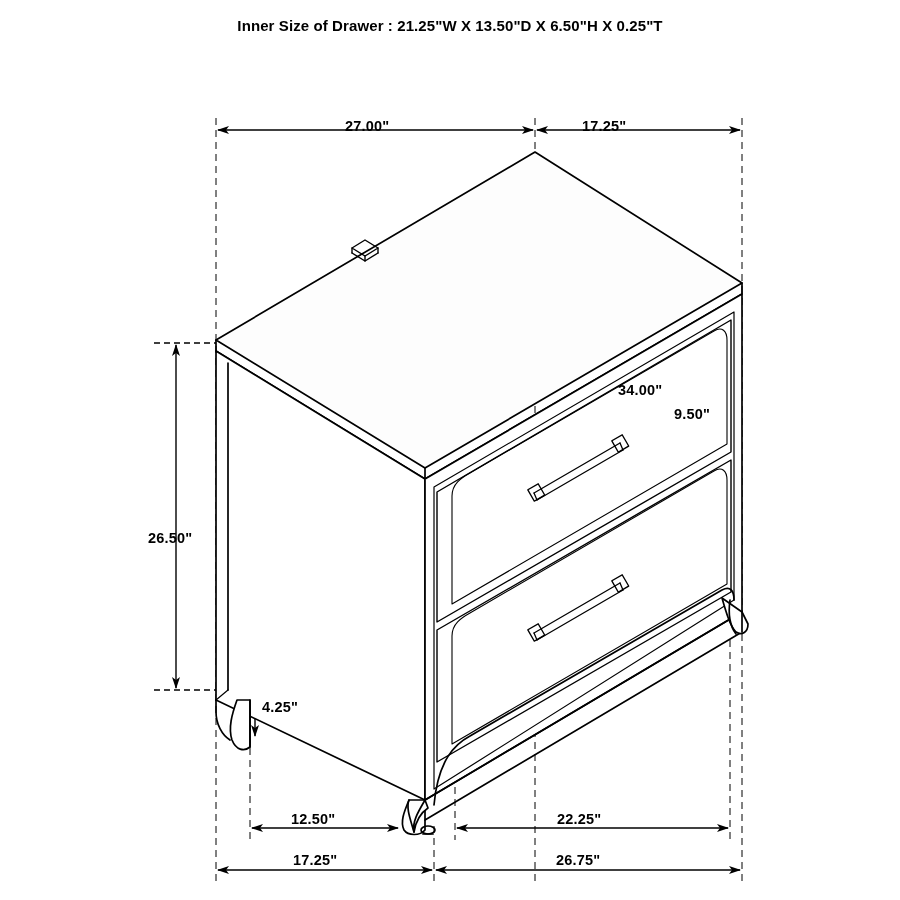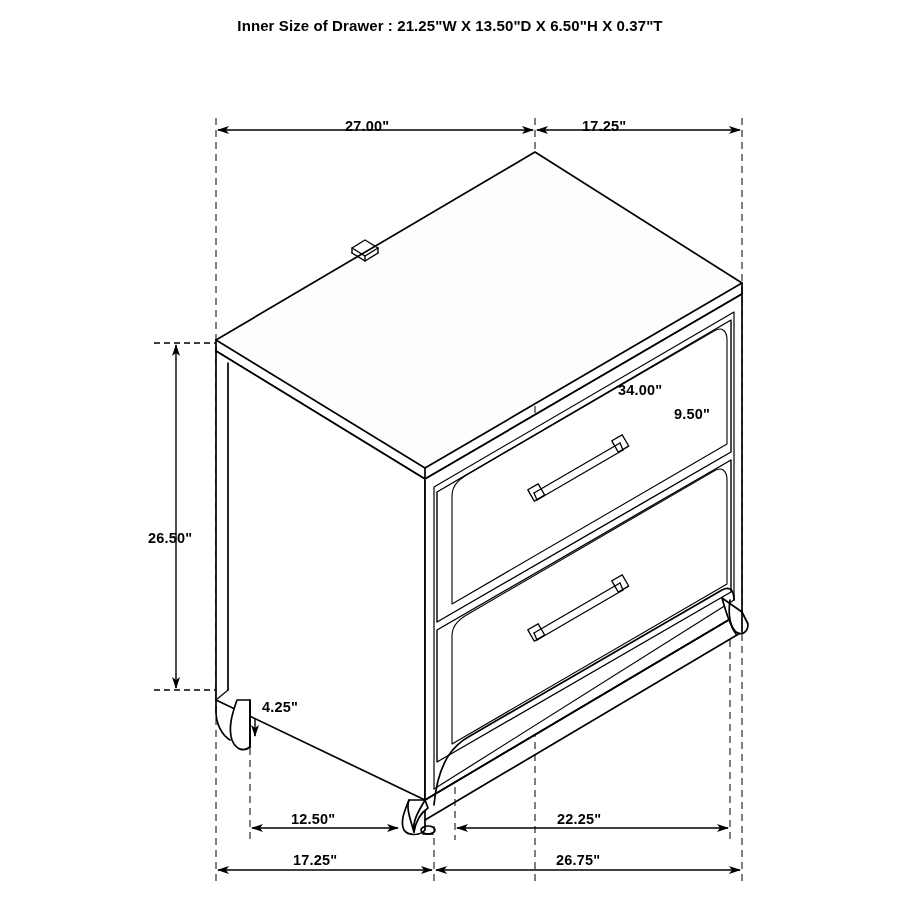--- a/index.html
+++ b/index.html
@@ -43,21 +43,21 @@
     font-weight: bold;
     white-space: nowrap;
     letter-spacing: 0.2px;
   }
 </style>
 </head>
 <body>
 
 <div id="diagram-root">
 
-  <div class="title">Inner Size of Drawer : 21.25"W X 13.50"D X 6.50"H X 0.37"T</div>
+  <div class="title">Inner Size of Drawer : 21.25"W X 13.50"D X 6.50"H X 0.25"T</div>
 
   <svg class="sheet" viewBox="0 0 900 900">
     <defs>
       <marker id="arrEnd" markerWidth="12" markerHeight="8" refX="11" refY="4" orient="auto" markerUnits="userSpaceOnUse">
         <path d="M0,0 L12,4 L0,8 L3,4 Z" fill="#000"></path>
       </marker>
       <marker id="arrStart" markerWidth="12" markerHeight="8" refX="1" refY="4" orient="auto" markerUnits="userSpaceOnUse">
         <path d="M12,0 L0,4 L12,8 L9,4 Z" fill="#000"></path>
       </marker>
     </defs>

